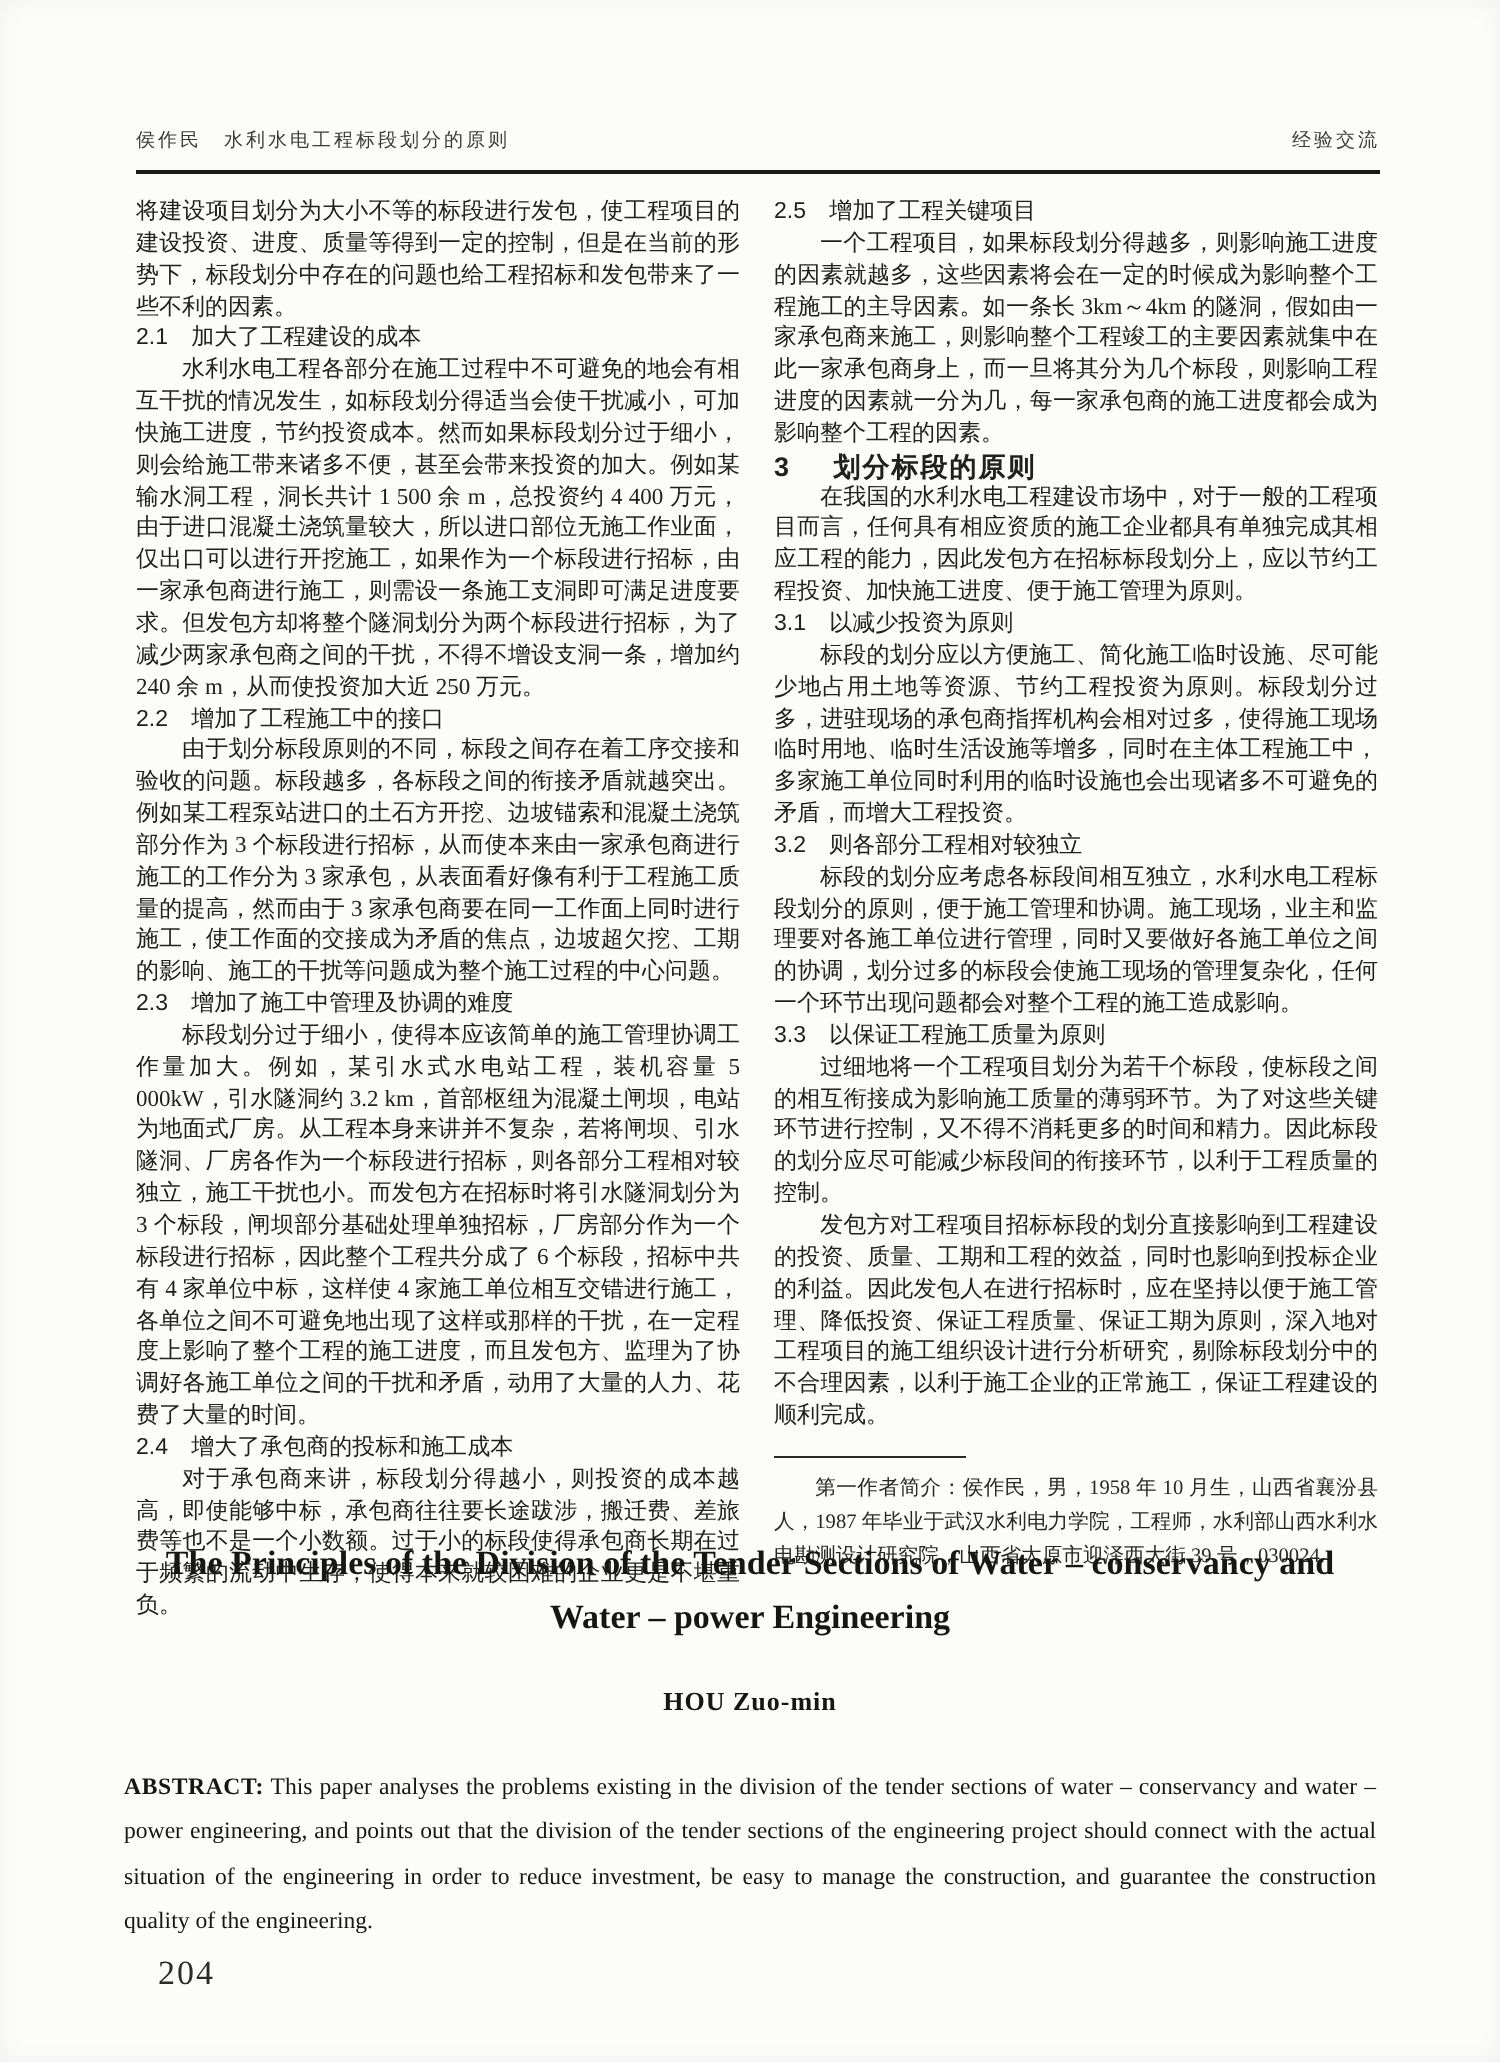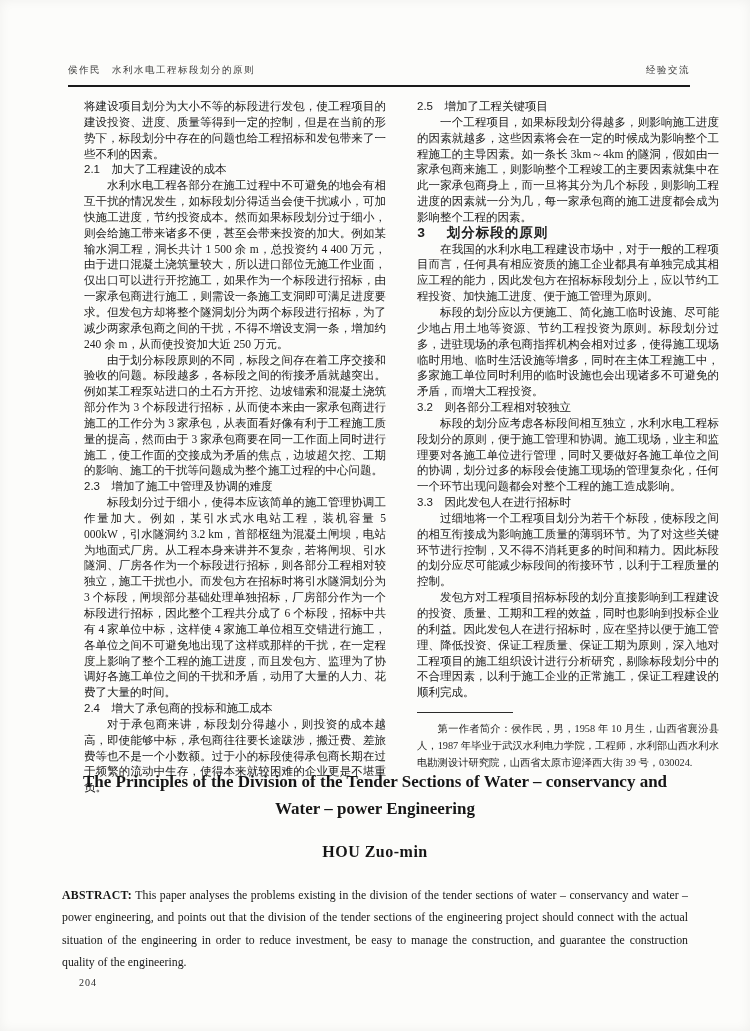--- a/index.html
+++ b/index.html
@@ -16,39 +16,39 @@
   .header{
     position:absolute;left:68px;right:60px;top:64px;
     display:flex;justify-content:space-between;
     font-size:9.5px;letter-spacing:1.5px;color:#3a3a3a;
   }
   .header-rule{
     position:absolute;left:68px;right:60px;top:85px;
     height:2px;background:#1a1a1a;
   }
   .columns{
-    position:absolute;left:84px;top:99px;width:622px;
-    display:flex;gap:31px;
+    position:absolute;left:68px;top:99px;width:622px;
+    display:flex;gap:17px;
   }
   .col{
     width:302px;flex:0 0 302px;
     font-size:11.5px;line-height:15.85px;
     text-align:justify;color:#202020;
   }
   .col p{margin:0;text-indent:2em;}
   .col p.cont{text-indent:0;}
   .h{
     margin:1px 0;text-indent:0 !important;text-align:left;
     font-family:"Liberation Sans","DejaVu Sans",sans-serif;
     font-size:11.5px;color:#202020;
   }
   .h .hnum{display:inline-block;min-width:2.4em;}
   .bigh{
     margin:14px 0 11px 0;text-indent:0 !important;text-align:left;
-    font-family:Liberation Mono, monospace;
+    font-family:Liberation Sans, sans-serif;
     font-weight:bold;font-size:13.5px;letter-spacing:1px;
   }
   .bigh .hnum{display:inline-block;min-width:2.2em;}
   .fn-rule{
     width:96px;height:1px;background:#2a2a2a;
     margin:11px 0 7px 0;
   }
   .footnote{
     font-size:10.3px;line-height:17px;text-align:justify;
     text-indent:2em;color:#262626;margin:0;
@@ -56,66 +56,68 @@
   .english{
     position:absolute;left:62px;top:768px;width:626px;
     text-align:center;color:#161616;
   }
   .etitle{
     margin:0 auto;width:94%;
     font-size:17px;font-weight:bold;line-height:27px;
     font-family:"Liberation Serif","DejaVu Serif",serif;
   }
   .author{
-    margin-top:21px;font-size:16px;font-weight:bold;letter-spacing:0.5px;
+    margin-top:21px;font-size:13px;font-weight:bold;letter-spacing:0.5px;
   }
   .abstract-block{
     margin-top:23px;text-align:justify;
     font-size:11.8px;line-height:22.4px;
   }
   .abstract-block p{margin:0;}
   .abstract-block b{letter-spacing:0.3px;}
   .pagenum{
     position:absolute;left:79px;top:977px;
-    font-size:10px;color:#2b2b2b;letter-spacing:1px;
+    font-size:17px;color:#2b2b2b;letter-spacing:1px;
   }
 </style>
 </head>
 <body>
 
 <div class="page">
 
   <div class="header">
     <span>侯作民　水利水电工程标段划分的原则</span>
     <span>经验交流</span>
   </div>
   <div class="header-rule"></div>
 
   <div class="columns">
 
     <div class="col">
       <p class="cont">将建设项目划分为大小不等的标段进行发包，使工程项目的建设投资、进度、质量等得到一定的控制，但是在当前的形势下，标段划分中存在的问题也给工程招标和发包带来了一些不利的因素。</p>
       <p class="h"><span class="hnum">2.1</span><span>加大了工程建设的成本</span></p>
       <p>水利水电工程各部分在施工过程中不可避免的地会有相互干扰的情况发生，如标段划分得适当会使干扰减小，可加快施工进度，节约投资成本。然而如果标段划分过于细小，则会给施工带来诸多不便，甚至会带来投资的加大。例如某输水洞工程，洞长共计 1 500 余 m，总投资约 4 400 万元，由于进口混凝土浇筑量较大，所以进口部位无施工作业面，仅出口可以进行开挖施工，如果作为一个标段进行招标，由一家承包商进行施工，则需设一条施工支洞即可满足进度要求。但发包方却将整个隧洞划分为两个标段进行招标，为了减少两家承包商之间的干扰，不得不增设支洞一条，增加约 240 余 m，从而使投资加大近 250 万元。</p>
+      <p class="h"><span class="hnum">2.2</span><span>增加了工程施工中的接口</span></p>
       <p>由于划分标段原则的不同，标段之间存在着工序交接和验收的问题。标段越多，各标段之间的衔接矛盾就越突出。例如某工程泵站进口的土石方开挖、边坡锚索和混凝土浇筑部分作为 3 个标段进行招标，从而使本来由一家承包商进行施工的工作分为 3 家承包，从表面看好像有利于工程施工质量的提高，然而由于 3 家承包商要在同一工作面上同时进行施工，使工作面的交接成为矛盾的焦点，边坡超欠挖、工期的影响、施工的干扰等问题成为整个施工过程的中心问题。</p>
       <p class="h"><span class="hnum">2.3</span><span>增加了施工中管理及协调的难度</span></p>
       <p>标段划分过于细小，使得本应该简单的施工管理协调工作量加大。例如，某引水式水电站工程，装机容量 5 000kW，引水隧洞约 3.2 km，首部枢纽为混凝土闸坝，电站为地面式厂房。从工程本身来讲并不复杂，若将闸坝、引水隧洞、厂房各作为一个标段进行招标，则各部分工程相对较独立，施工干扰也小。而发包方在招标时将引水隧洞划分为 3 个标段，闸坝部分基础处理单独招标，厂房部分作为一个标段进行招标，因此整个工程共分成了 6 个标段，招标中共有 4 家单位中标，这样使 4 家施工单位相互交错进行施工，各单位之间不可避免地出现了这样或那样的干扰，在一定程度上影响了整个工程的施工进度，而且发包方、监理为了协调好各施工单位之间的干扰和矛盾，动用了大量的人力、花费了大量的时间。</p>
       <p class="h"><span class="hnum">2.4</span><span>增大了承包商的投标和施工成本</span></p>
       <p>对于承包商来讲，标段划分得越小，则投资的成本越高，即使能够中标，承包商往往要长途跋涉，搬迁费、差旅费等也不是一个小数额。过于小的标段使得承包商长期在过于频繁的流动中生存，使得本来就较困难的企业更是不堪重负。</p>
     </div>
 
     <div class="col">
       <p class="h"><span class="hnum">2.5</span><span>增加了工程关键项目</span></p>
       <p>一个工程项目，如果标段划分得越多，则影响施工进度的因素就越多，这些因素将会在一定的时候成为影响整个工程施工的主导因素。如一条长 3km～4km 的隧洞，假如由一家承包商来施工，则影响整个工程竣工的主要因素就集中在此一家承包商身上，而一旦将其分为几个标段，则影响工程进度的因素就一分为几，每一家承包商的施工进度都会成为影响整个工程的因素。</p>
       <p class="bigh"><span class="hnum">3</span><span>划分标段的原则</span></p>
       <p>在我国的水利水电工程建设市场中，对于一般的工程项目而言，任何具有相应资质的施工企业都具有单独完成其相应工程的能力，因此发包方在招标标段划分上，应以节约工程投资、加快施工进度、便于施工管理为原则。</p>
+      <p class="h"><span class="hnum">3.1</span><span>以减少投资为原则</span></p>
       <p>标段的划分应以方便施工、简化施工临时设施、尽可能少地占用土地等资源、节约工程投资为原则。标段划分过多，进驻现场的承包商指挥机构会相对过多，使得施工现场临时用地、临时生活设施等增多，同时在主体工程施工中，多家施工单位同时利用的临时设施也会出现诸多不可避免的矛盾，而增大工程投资。</p>
       <p class="h"><span class="hnum">3.2</span><span>则各部分工程相对较独立</span></p>
       <p>标段的划分应考虑各标段间相互独立，水利水电工程标段划分的原则，便于施工管理和协调。施工现场，业主和监理要对各施工单位进行管理，同时又要做好各施工单位之间的协调，划分过多的标段会使施工现场的管理复杂化，任何一个环节出现问题都会对整个工程的施工造成影响。</p>
-      <p class="h"><span class="hnum">3.3</span><span>因此发包人在进行招标时</span></p>
+      <p class="h"><span class="hnum">3.3</span><span>以保证工程施工质量为原则</span></p>
       <p>过细地将一个工程项目划分为若干个标段，使标段之间的相互衔接成为影响施工质量的薄弱环节。为了对这些关键环节进行控制，又不得不消耗更多的时间和精力。因此标段的划分应尽可能减少标段间的衔接环节，以利于工程质量的控制。</p>
       <p>发包方对工程项目招标标段的划分直接影响到工程建设的投资、质量、工期和工程的效益，同时也影响到投标企业的利益。因此发包人在进行招标时，应在坚持以便于施工管理、降低投资、保证工程质量、保证工期为原则，深入地对工程项目的施工组织设计进行分析研究，剔除标段划分中的不合理因素，以利于施工企业的正常施工，保证工程建设的顺利完成。</p>
       <div class="fn-rule"></div>
       <p class="footnote">第一作者简介：侯作民，男，1958 年 10 月生，山西省襄汾县人，1987 年毕业于武汉水利电力学院，工程师，水利部山西水利水电勘测设计研究院，山西省太原市迎泽西大街 39 号，030024.</p>
     </div>
 
   </div>
 
   <div class="english">
     <div class="etitle">The Principles of the Division of the Tender Sections of Water – conservancy and Water – power Engineering</div>

